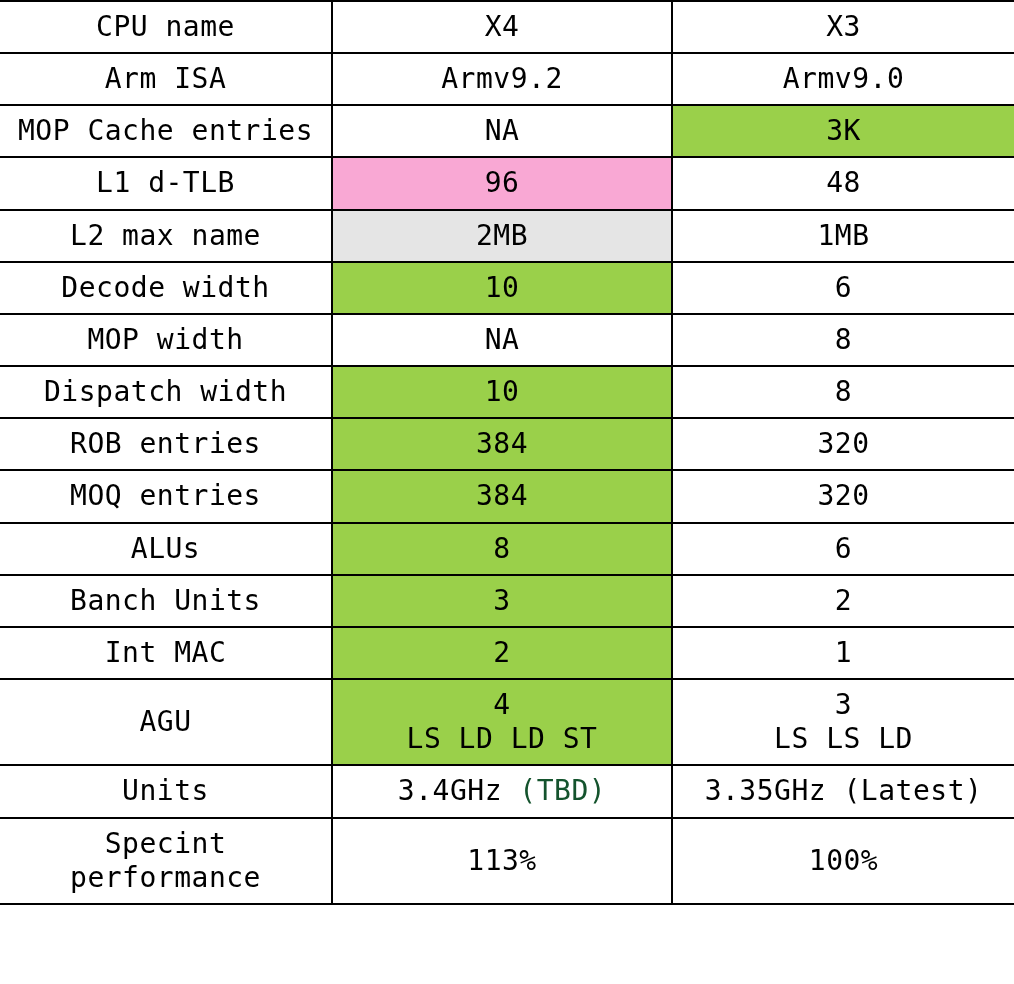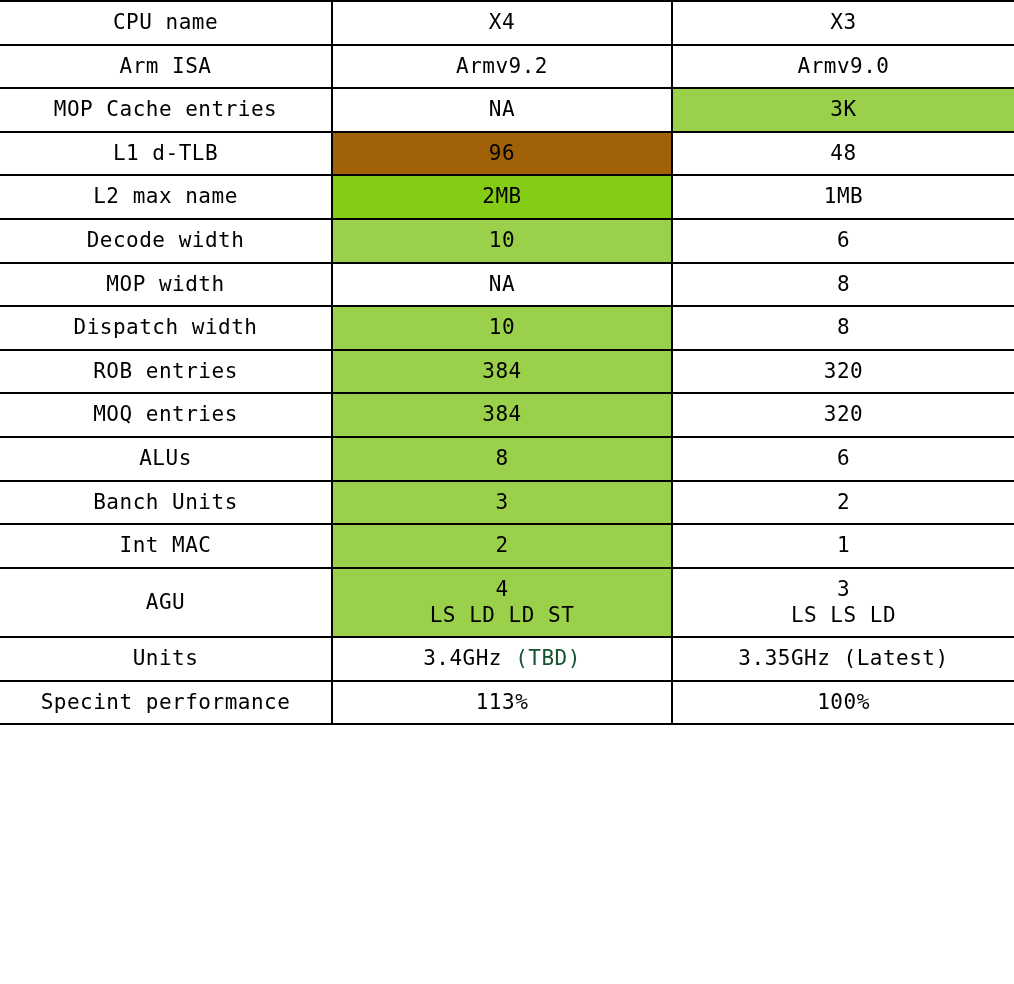--- a/index.html
+++ b/index.html
@@ -21,21 +21,21 @@
     border-top: 2px solid #000;
     border-bottom: 2px solid #000;
   }
   #spec-table col.c-label { width: 332px; }
   #spec-table col.c-v1 { width: 340px; }
   #spec-table col.c-v2 { width: 342px; }
   #spec-table td {
     border: 2px solid #000000;
     text-align: center;
     vertical-align: middle;
-    font-size: 21px;
+    font-size: 28px;
     line-height: 1.22;
     padding: 8px 4px;
     white-space: pre-line;
     letter-spacing: 0.5px;
   }
   #spec-table td.label {
     border-left: none;
   }
   #spec-table td.last {
     border-right: none;
@@ -80,26 +80,26 @@
         <td>Armv9.2</td>
         <td class="last">Armv9.0</td>
       </tr>
       <tr>
         <td class="label">MOP Cache entries</td>
         <td>NA</td>
         <td class="last hl" style="background: rgb(154, 208, 74);">3K</td>
       </tr>
       <tr>
         <td class="label">L1 d-TLB</td>
-        <td class="hl" style="background: #a16207;">96</td>
+        <td class="hl" style="background: #f9a8d4;">96</td>
         <td class="last">48</td>
       </tr>
       <tr>
         <td class="label">L2 max name</td>
-        <td class="hl" style="background: #84cc16;">2MB</td>
+        <td class="hl" style="background: #e5e5e5;">2MB</td>
         <td class="last">1MB</td>
       </tr>
       <tr>
         <td class="label">Decode width</td>
         <td class="hl" style="background: rgb(154, 208, 74);">10</td>
         <td class="last">6</td>
       </tr>
       <tr>
         <td class="label">MOP width</td>
         <td>NA</td>

